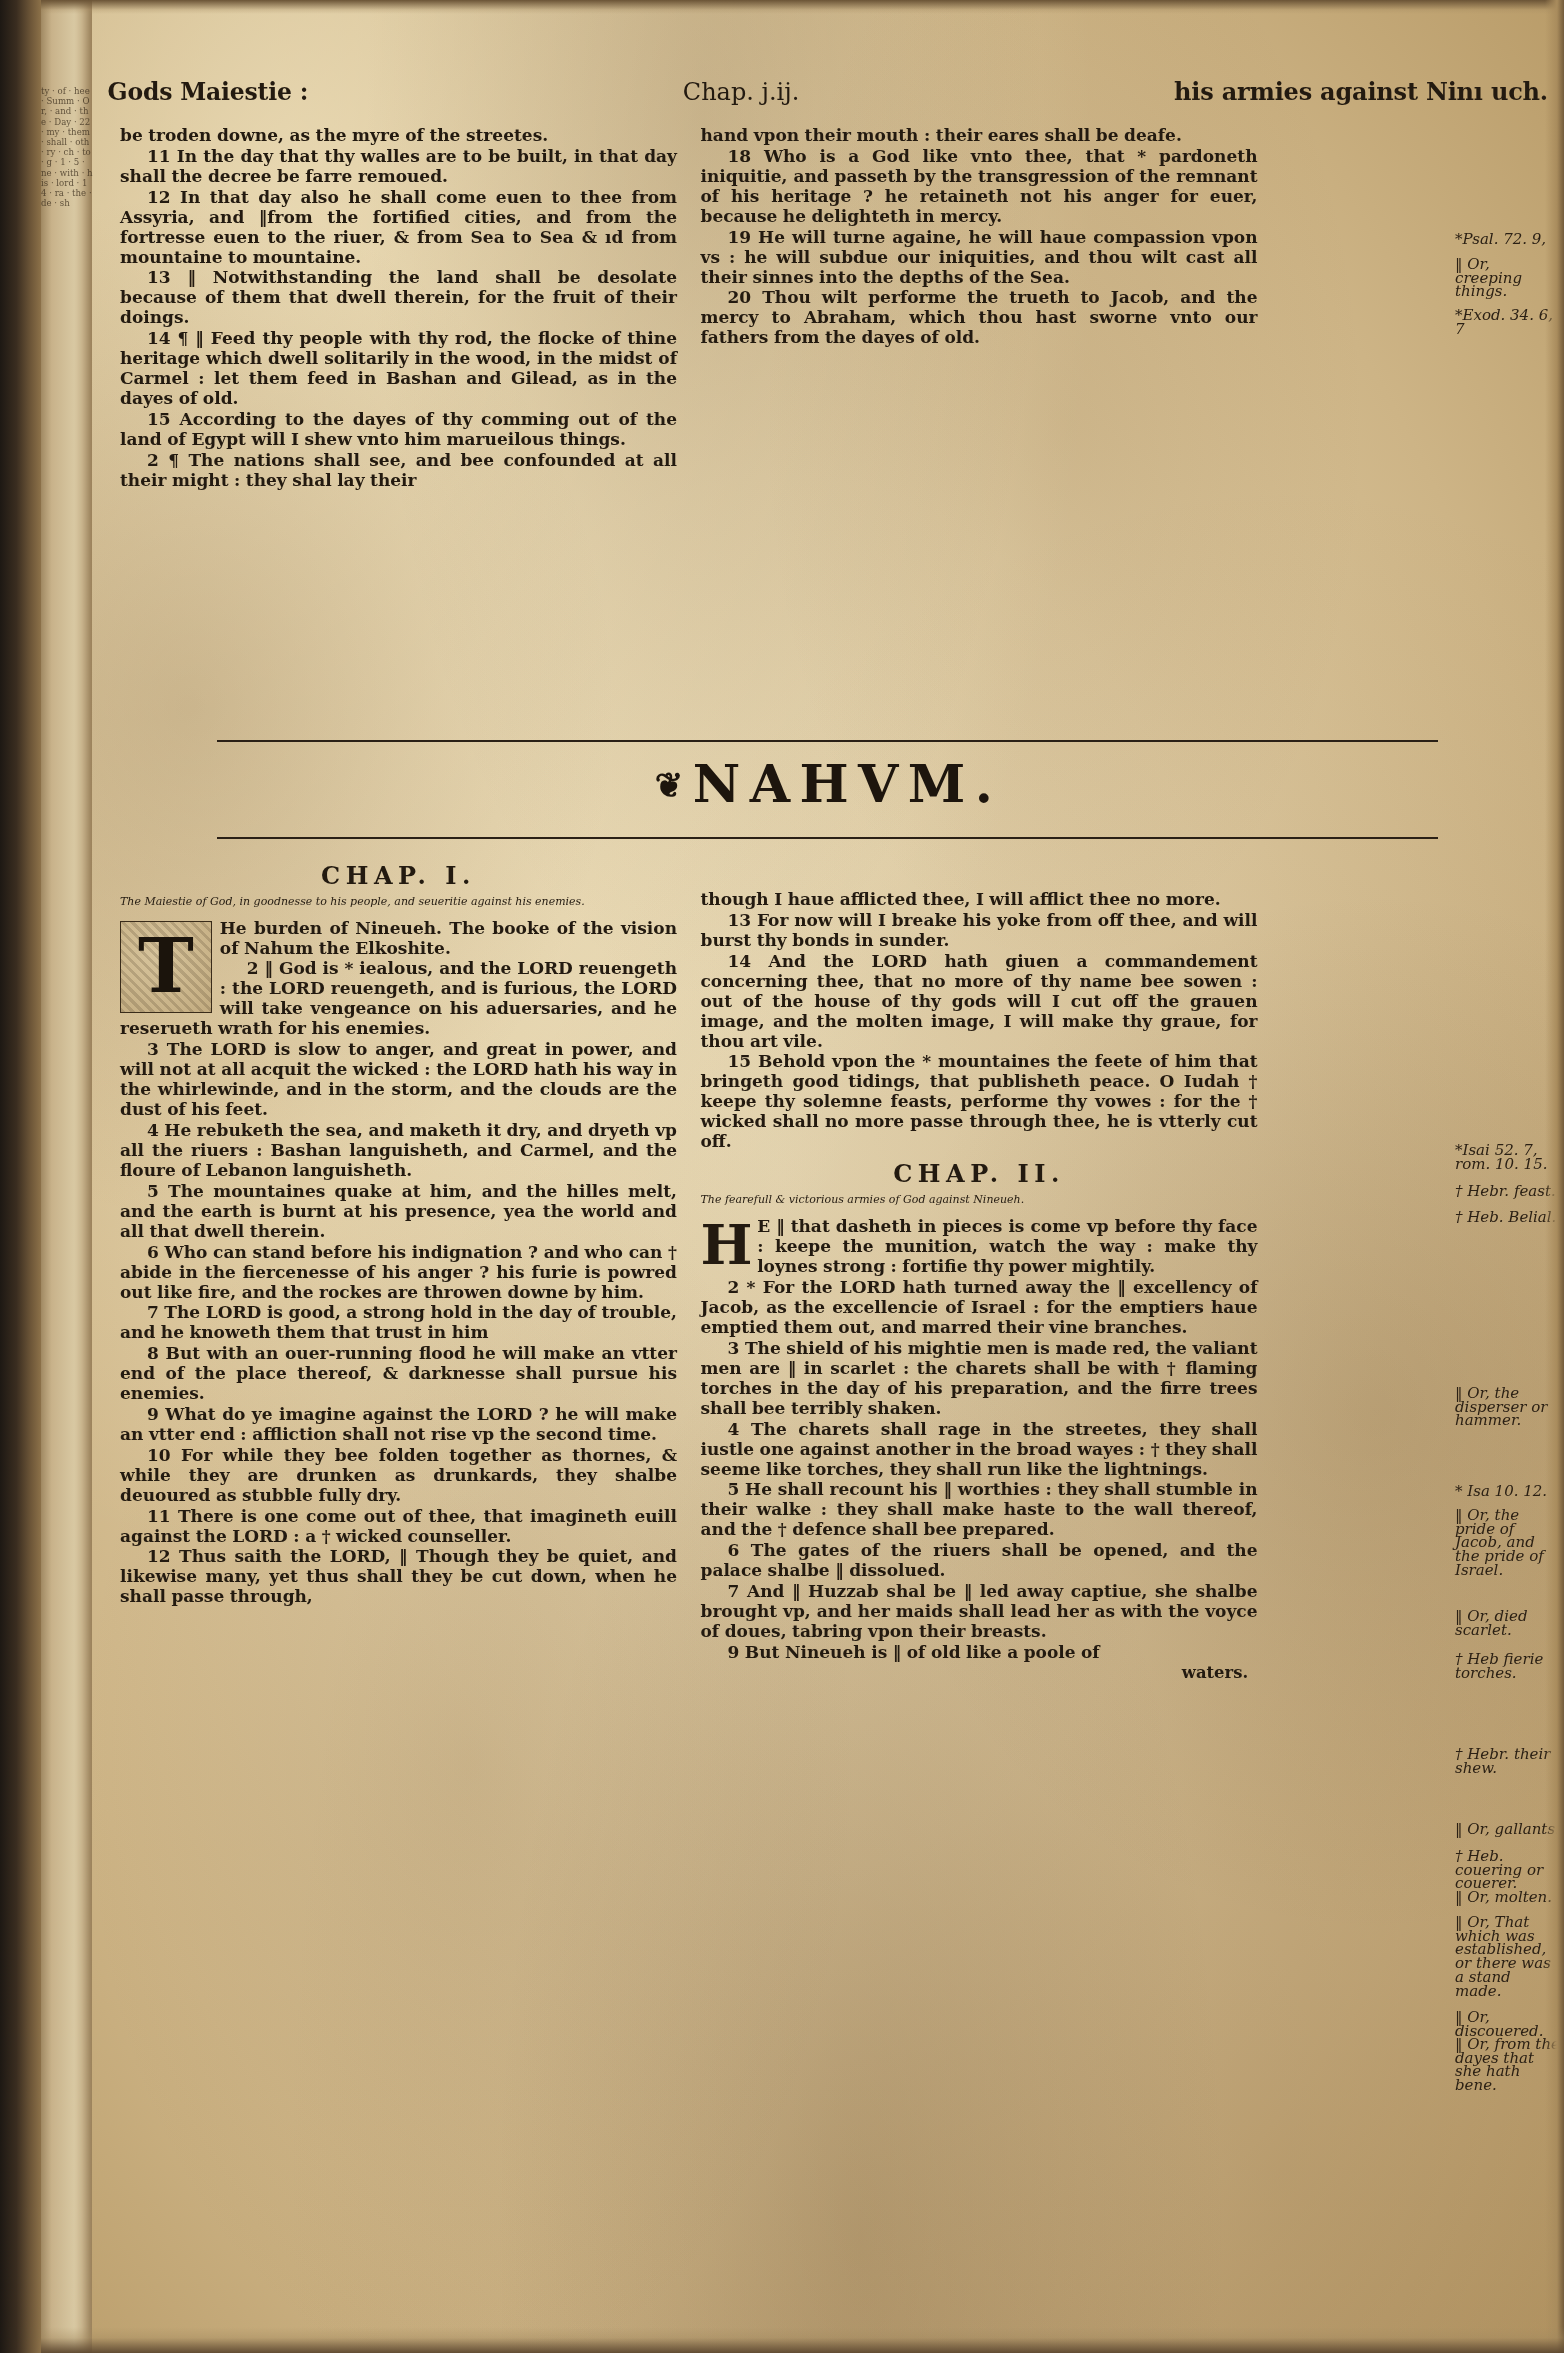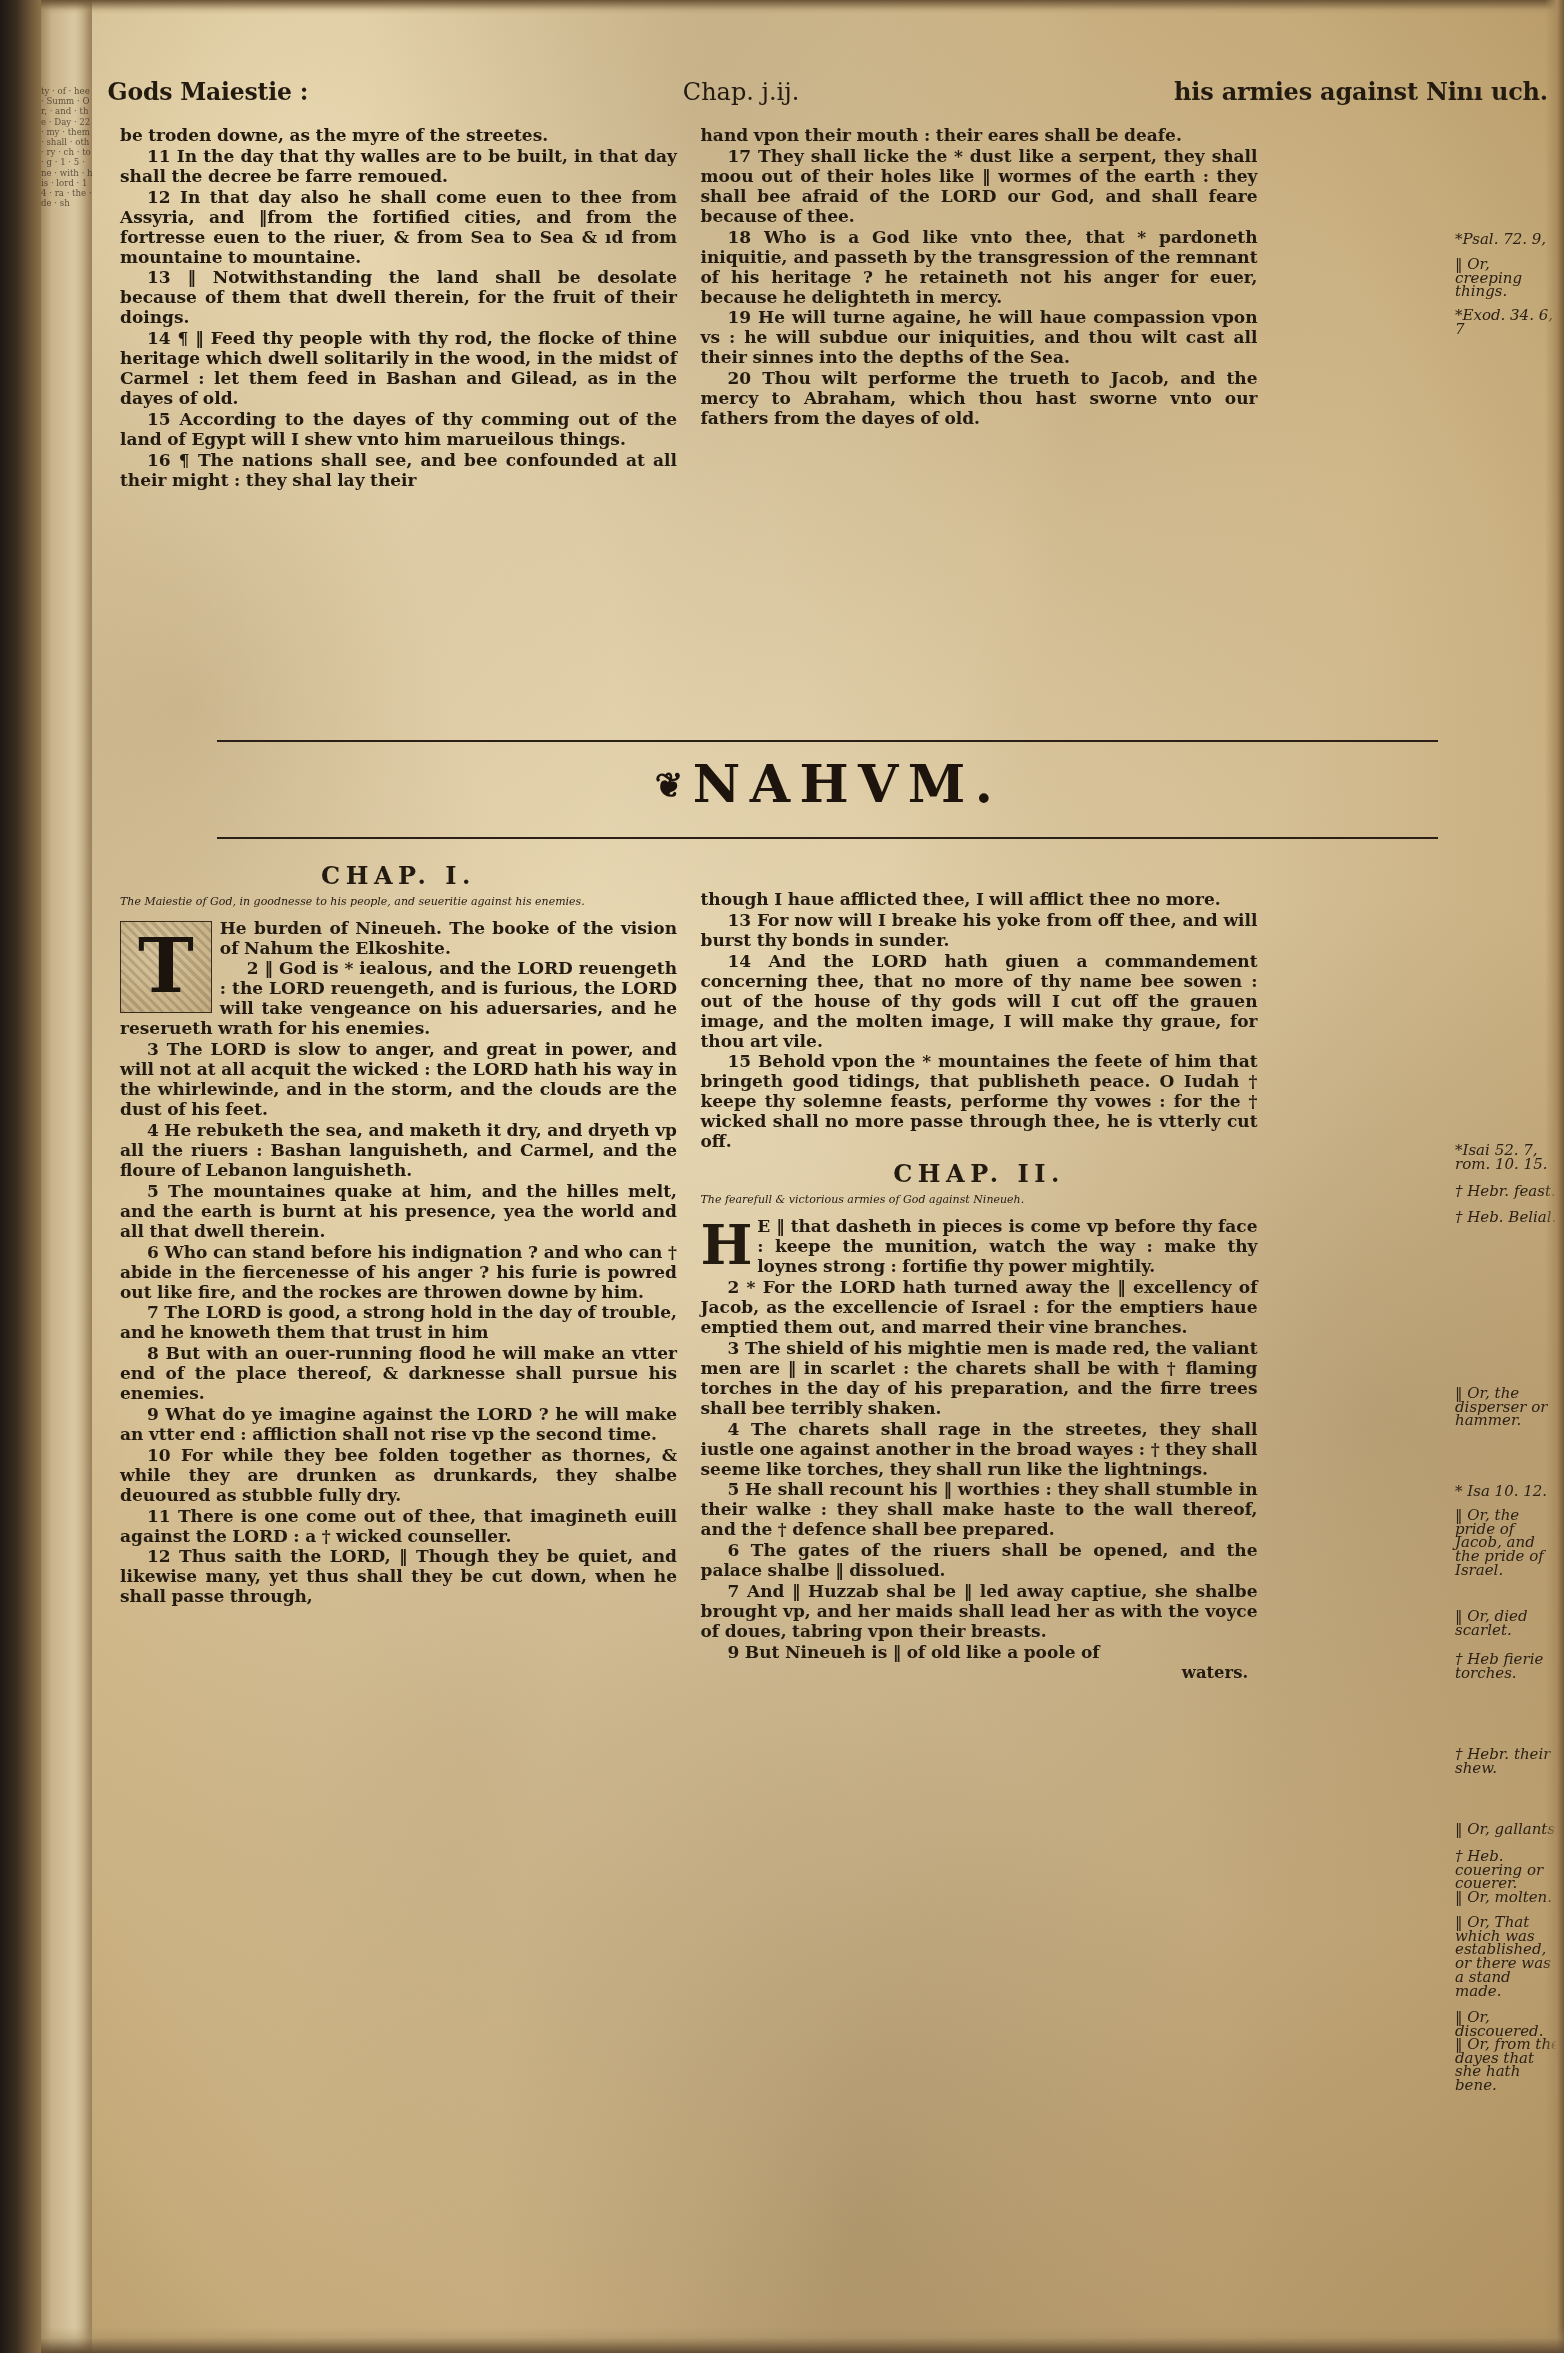--- a/index.html
+++ b/index.html
@@ -247,25 +247,24 @@
     </div>
 
     <div class="cols">
       <div class="col">
         <p class="verse noind">be troden downe, as the myre of the streetes.</p>
         <p class="verse">11 In the day that thy walles are to be built, in that day shall the decree be farre remoued.</p>
         <p class="verse">12 In that day also he shall come euen to thee from Assyria, and ‖from the fortified cities, and from the fortresse euen to the riuer, &amp; from Sea to Sea &amp; ıd from mountaine to mountaine.</p>
         <p class="verse">13 ‖ Notwithstanding the land shall be desolate because of them that dwell therein, for the fruit of their doings.</p>
         <p class="verse">14 ¶ ‖ Feed thy people with thy rod, the flocke of thine heritage which dwell solitarily in the wood, in the midst of Carmel : let them feed in Bashan and Gilead, as in the dayes of old.</p>
         <p class="verse">15 According to the dayes of thy comming out of the land of Egypt will I shew vnto him marueilous things.</p>
-        <p class="verse">16 ¶ The nations shall see, and bee confounded at all their might : they shal lay their</p>
+        <p class="verse">2 ¶ The nations shall see, and bee confounded at all their might : they shal lay their</p>
       </div>
       <div class="col">
         <p class="verse noind">hand vpon their mouth : their eares shall be deafe.</p>
-        <p class="verse">17 They shall licke the * dust like a serpent, they shall moou out of their holes like ‖ wormes of the earth : they shall bee afraid of the LORD our God, and shall feare because of thee.</p>
         <p class="verse">18 Who is a God like vnto thee, that * pardoneth iniquitie, and passeth by the transgression of the remnant of his heritage ? he retaineth not his anger for euer, because he delighteth in mercy.</p>
         <p class="verse">19 He will turne againe, he will haue compassion vpon vs : he will subdue our iniquities, and thou wilt cast all their sinnes into the depths of the Sea.</p>
         <p class="verse">20 Thou wilt performe the trueth to Jacob, and the mercy to Abraham, which thou hast sworne vnto our fathers from the dayes of old.</p>
       </div>
     </div>
 
     <div class="margin-note" style="left:-86px; top:174px;">*Amos 9.11, &amp;c.</div>
     <div class="margin-note" style="left:-86px; top:249px;">‖ Or, euen to.</div>
     <div class="margin-note" style="left:-86px; top:352px;">‖ Or, after that it hath bene.</div>
     <div class="margin-note" style="left:-86px; top:463px;">‖ Or, rule.</div>

